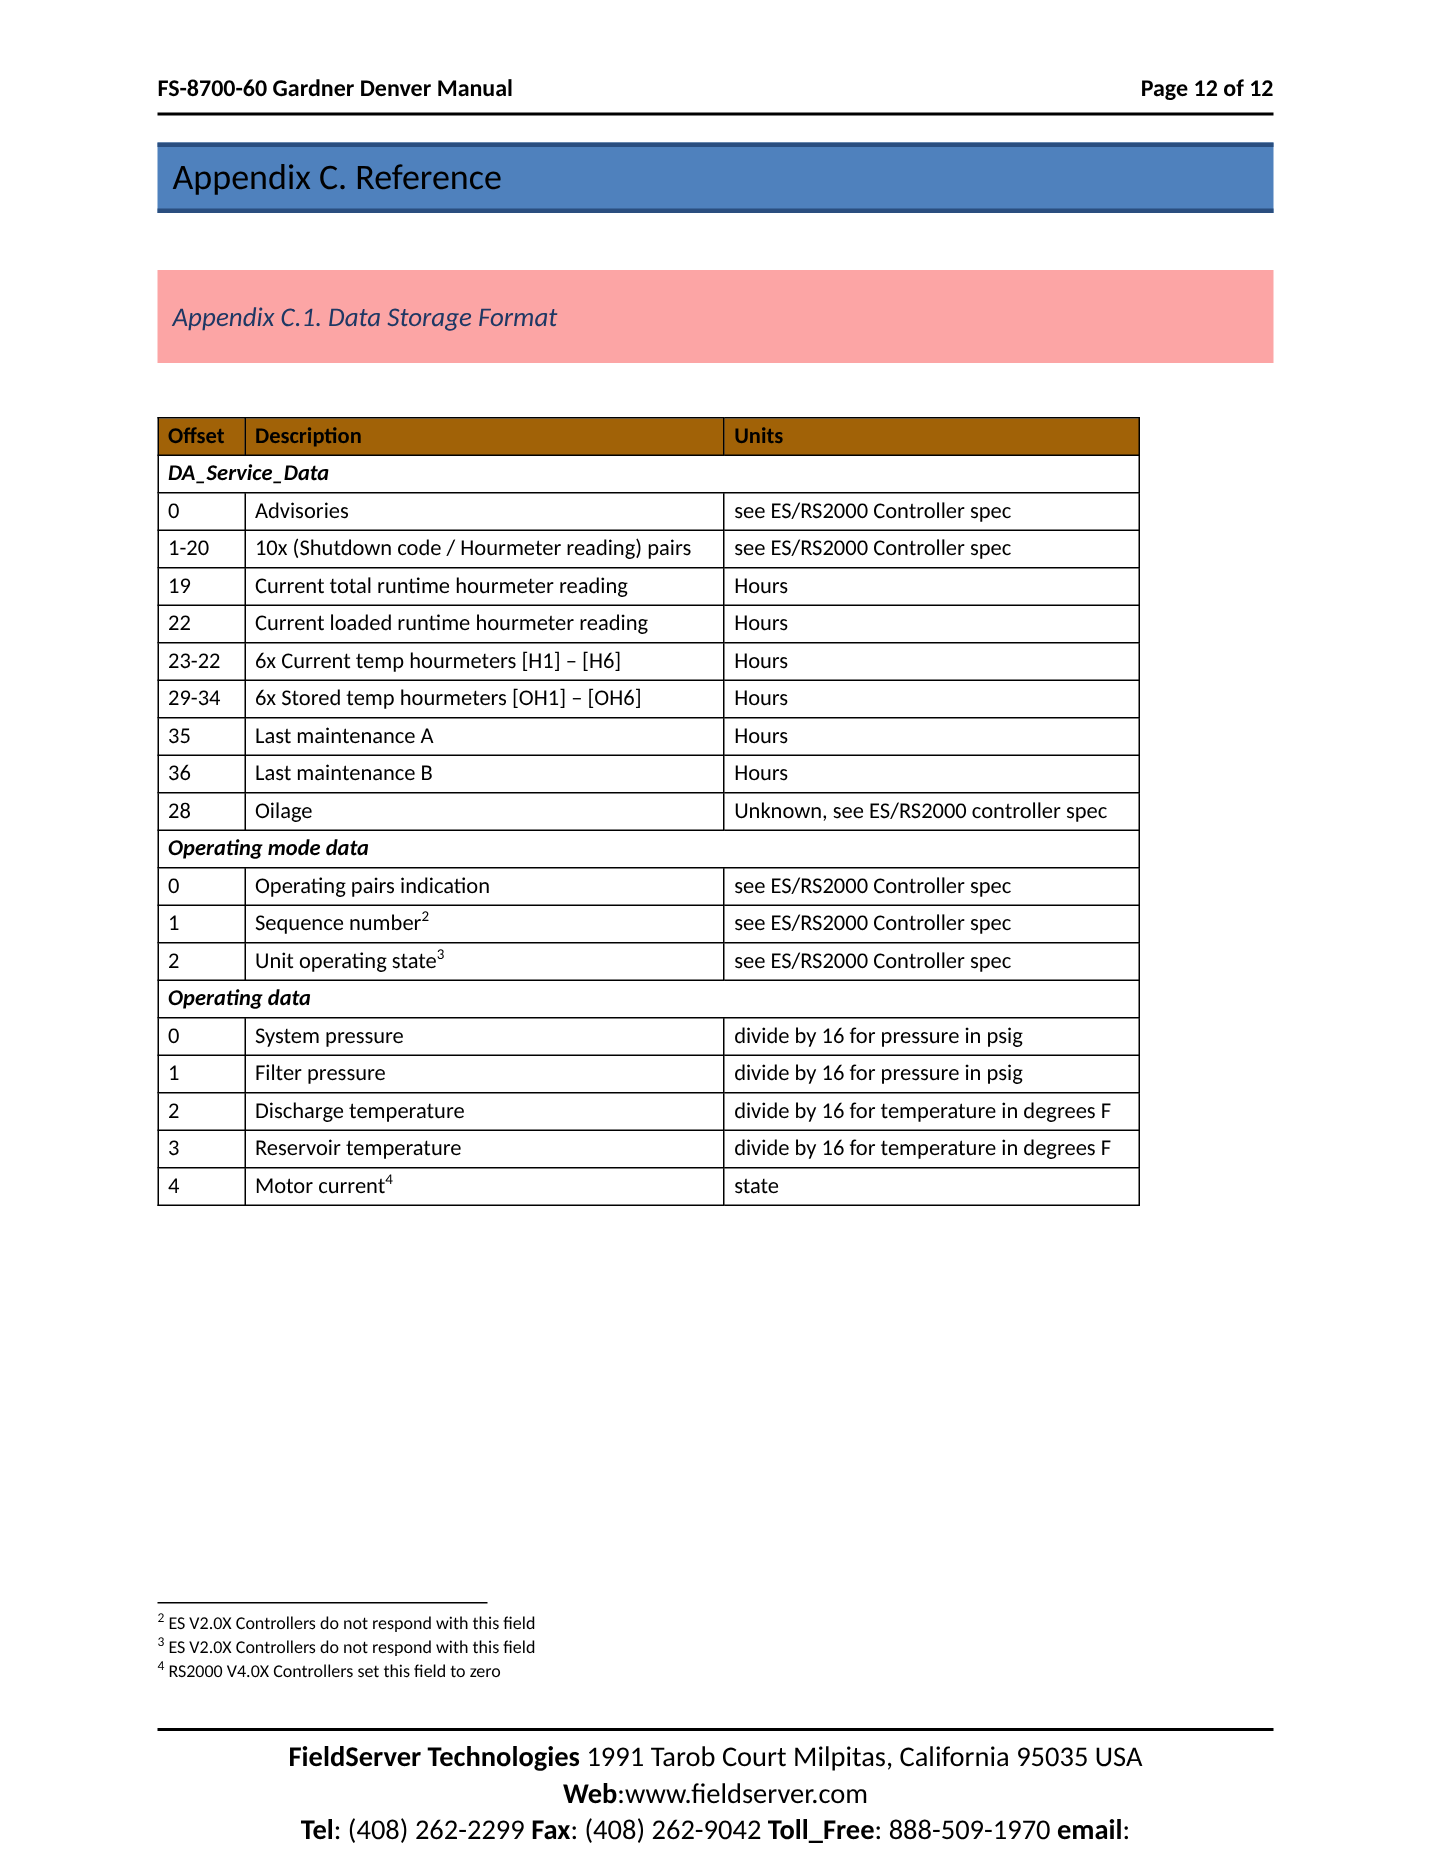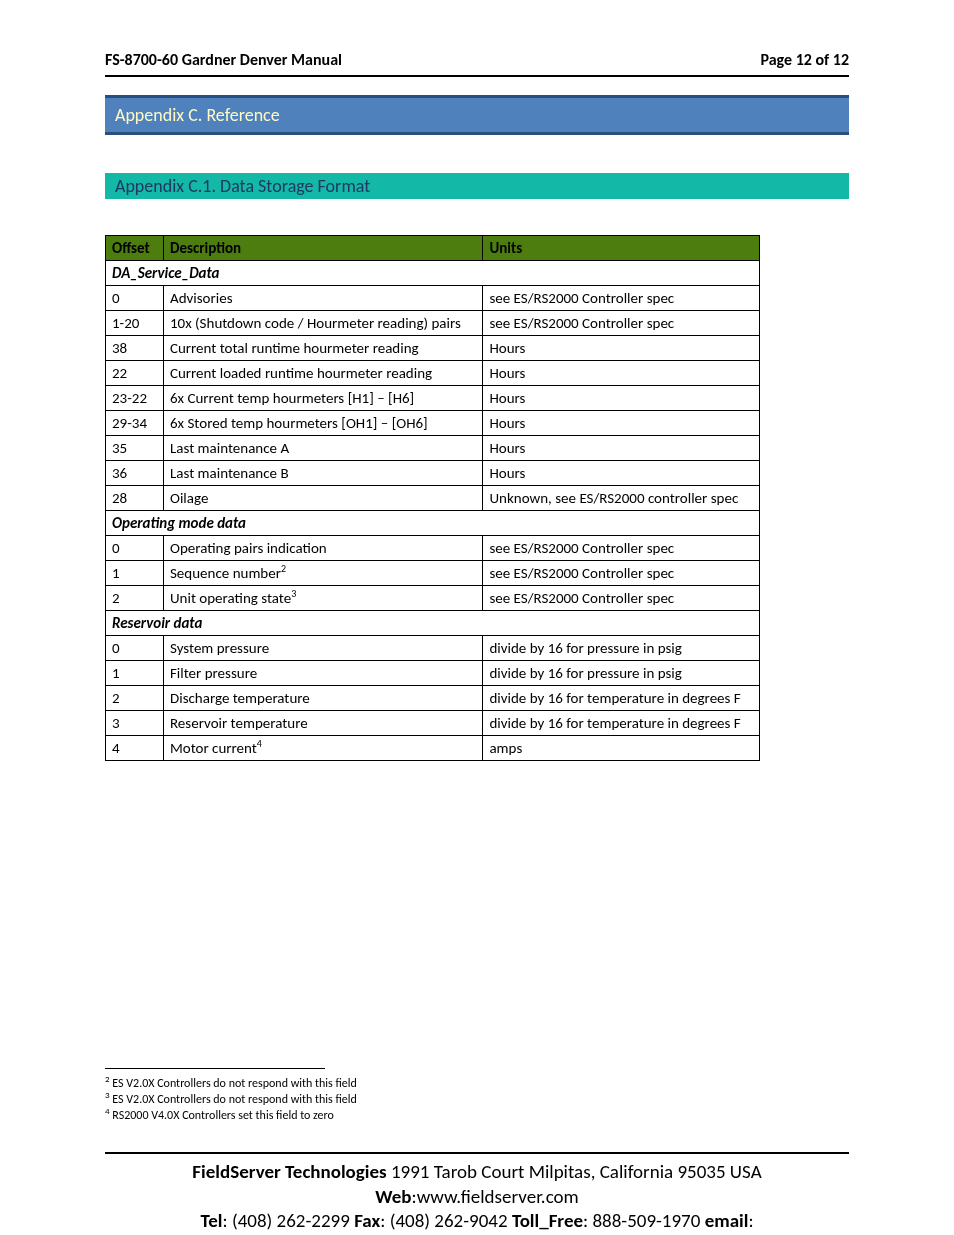--- a/index.html
+++ b/index.html
@@ -22,50 +22,51 @@
     display: flex;
     justify-content: space-between;
     font-weight: bold;
     font-size: 16px;
     padding-bottom: 6px;
     border-bottom: 2px solid #000;
   }
   .appendix-c {
     margin-top: 18px;
     background: #4f81bd;
-    color: #fef9c3;
-    font-size: 18px;
+    color: #000000;
+    font-size: 24px;
     padding: 6px 10px;
     border-top: 3px solid #2a4e7f;
     border-bottom: 3px solid #2a4e7f;
     box-sizing: border-box;
   }
   .appendix-c1 {
     margin-top: 38px;
-    background: #14b8a6;
+    background: #fca5a5;
     color: #1f3864;
     font-size: 18px;
-    padding: 2px 10px;
+    padding: 20px 10px;
     box-sizing: border-box;
+    font-style: italic;
   }
   table.data {
     margin-top: 36px;
     border-collapse: collapse;
     width: 655px;
     font-size: 15px;
   }
   table.data th, table.data td {
     border: 1px solid #000;
     padding: 3px 6px;
     text-align: left;
     vertical-align: top;
     font-weight: normal;
   }
   table.data thead th {
-    background: #4d7c0f;
+    background: #a16207;
     font-weight: bold;
   }
   table.data td.section {
     font-weight: bold;
     font-style: italic;
   }
   table.data .col-offset { width: 58px; }
   table.data .col-desc   { width: 320px; }
   table.data .col-units  { width: 277px; }
   sup { font-size: 10px; vertical-align: super; line-height: 0; }
@@ -136,21 +137,21 @@
           <td>0</td>
           <td>Advisories</td>
           <td>see ES/RS2000 Controller spec</td>
         </tr>
         <tr>
           <td>1-20</td>
           <td>10x (Shutdown code / Hourmeter reading) pairs</td>
           <td>see ES/RS2000 Controller spec</td>
         </tr>
         <tr>
-          <td>38</td>
+          <td>19</td>
           <td>Current total runtime hourmeter reading</td>
           <td>Hours</td>
         </tr>
         <tr>
           <td>22</td>
           <td>Current loaded runtime hourmeter reading</td>
           <td>Hours</td>
         </tr>
         <tr>
           <td>23-22</td>
@@ -189,21 +190,21 @@
           <td>1</td>
           <td>Sequence number<sup>2</sup></td>
           <td>see ES/RS2000 Controller spec</td>
         </tr>
         <tr>
           <td>2</td>
           <td>Unit operating state<sup>3</sup></td>
           <td>see ES/RS2000 Controller spec</td>
         </tr>
         <tr>
-          <td colspan="3" class="section">Reservoir data</td>
+          <td colspan="3" class="section">Operating data</td>
         </tr>
         <tr>
           <td>0</td>
           <td>System pressure</td>
           <td>divide by 16 for pressure in psig</td>
         </tr>
         <tr>
           <td>1</td>
           <td>Filter pressure</td>
           <td>divide by 16 for pressure in psig</td>
@@ -214,21 +215,21 @@
           <td>divide by 16 for temperature in degrees F</td>
         </tr>
         <tr>
           <td>3</td>
           <td>Reservoir temperature</td>
           <td>divide by 16 for temperature in degrees F</td>
         </tr>
         <tr>
           <td>4</td>
           <td>Motor current<sup>4</sup></td>
-          <td>amps</td>
+          <td>state</td>
         </tr>
       </tbody>
   </table>
 
   <div class="footnote-rule"></div>
   <div class="footnotes" id="fnbox">
       <div class="fn"><sup>2</sup> ES V2.0X Controllers do not respond with this field</div>
       <div class="fn"><sup>3</sup> ES V2.0X Controllers do not respond with this field</div>
       <div class="fn"><sup>4</sup> RS2000 V4.0X Controllers set this field to zero</div>
     </div>

